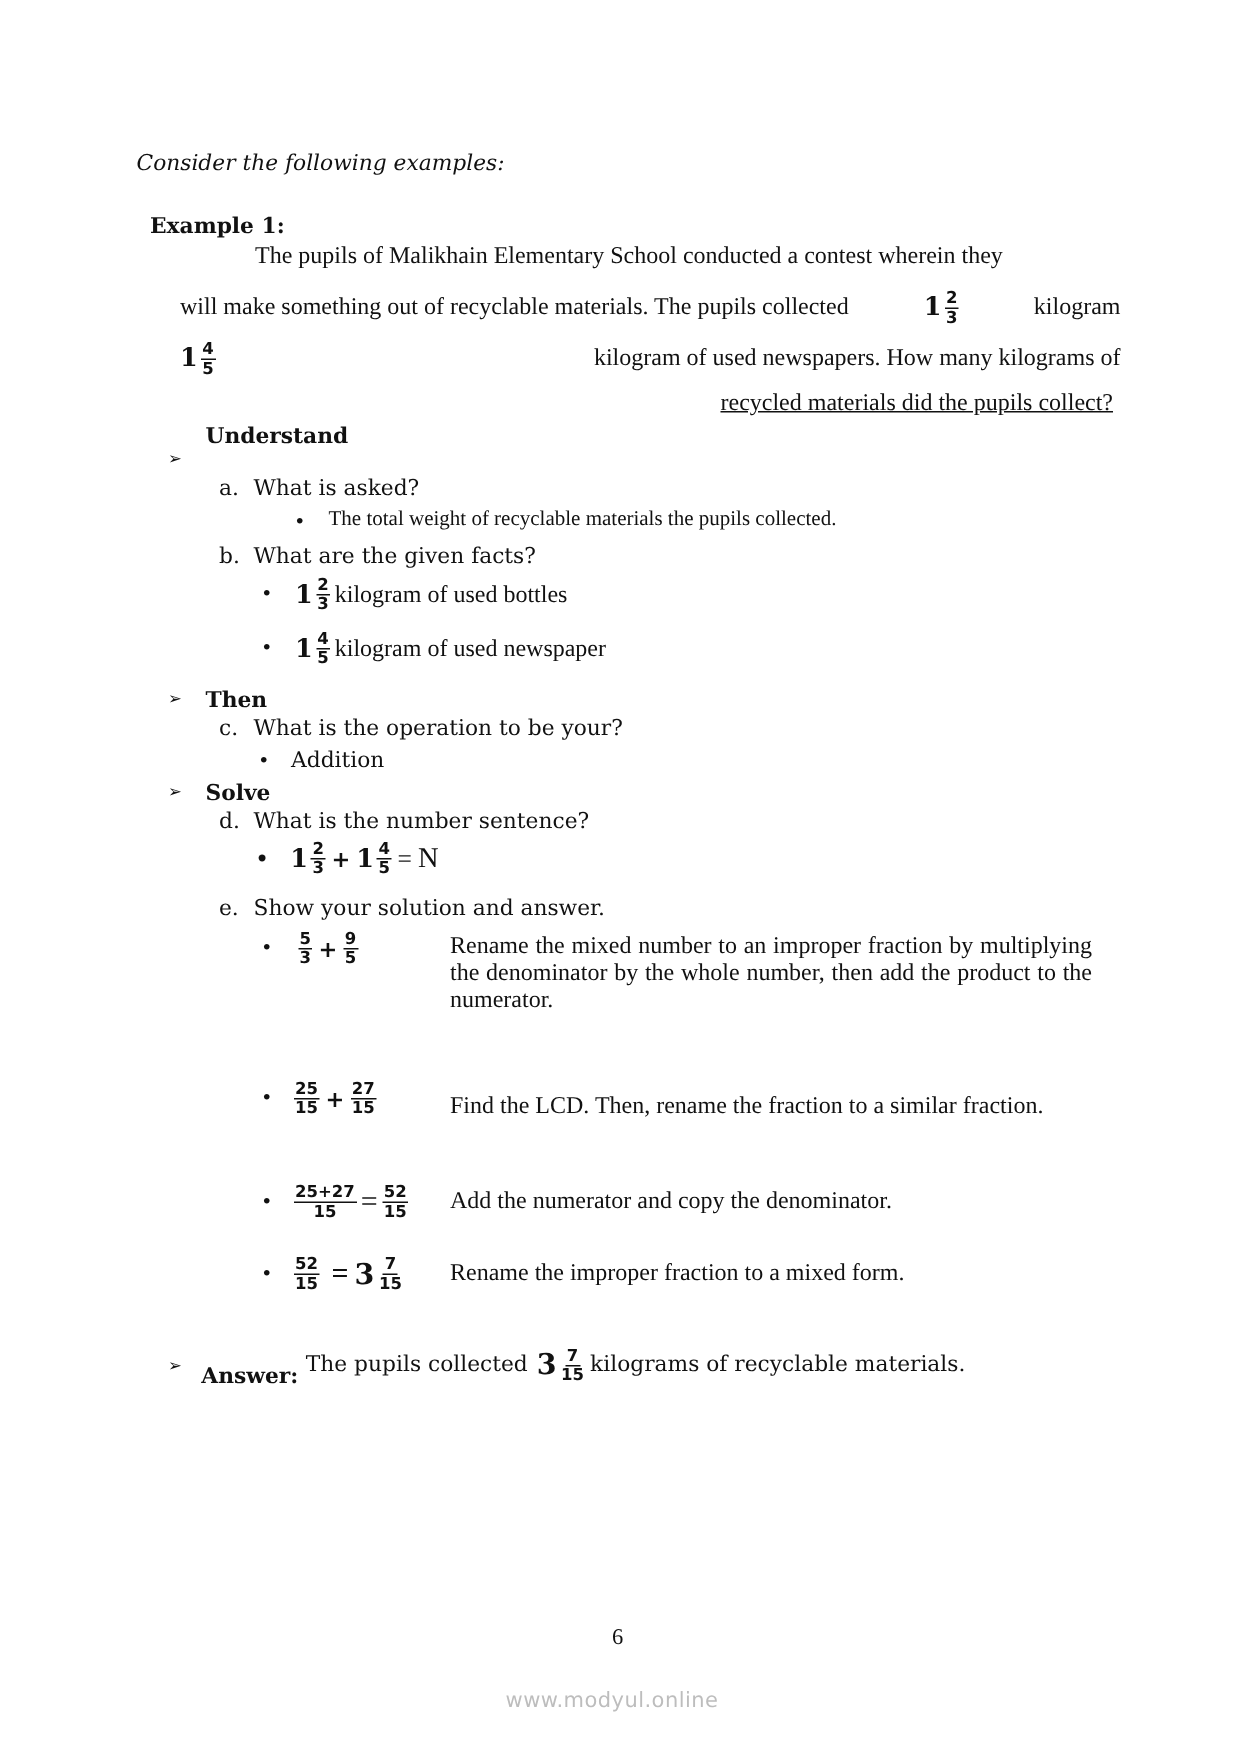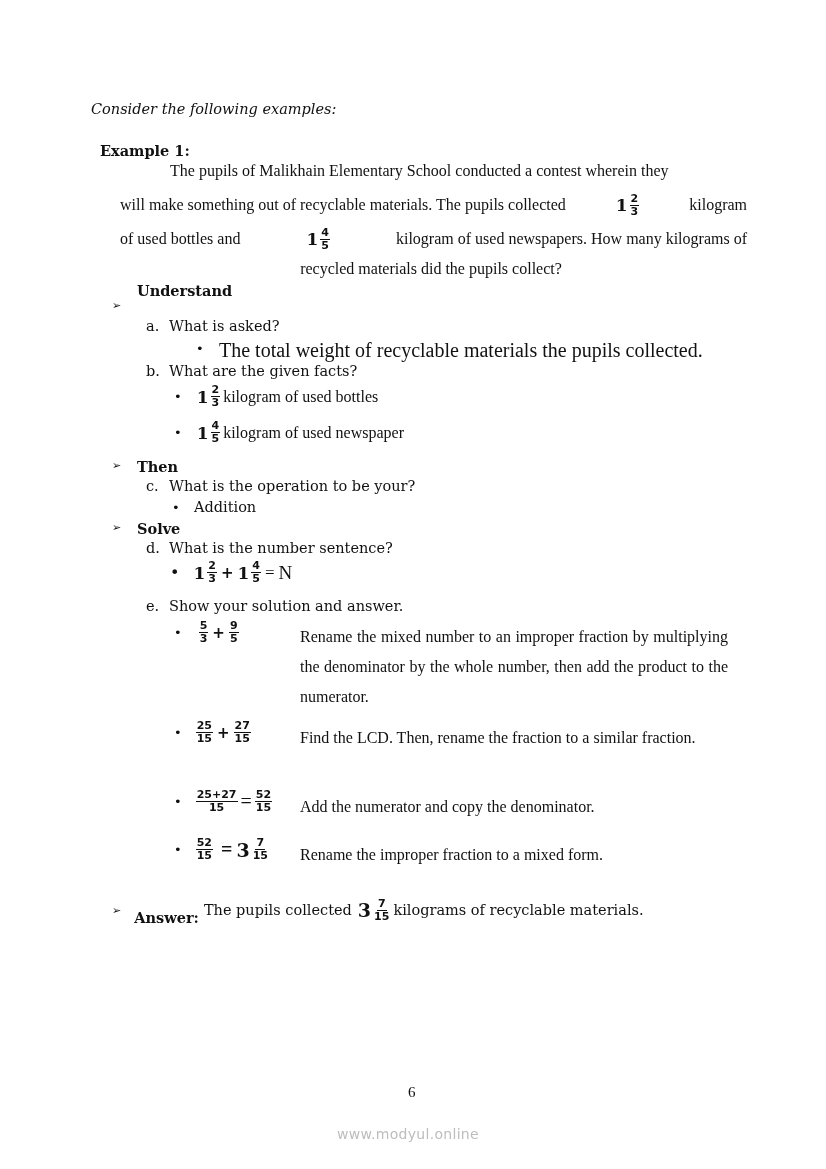--- a/index.html
+++ b/index.html
@@ -6,33 +6,33 @@
   body { width:826px; height:1169px; position:relative; overflow:hidden;
          font-family:"DejaVu Serif","Liberation Serif",serif; color:#111; }
   .abs { position:absolute; white-space:nowrap; }
   .serif { font-family:"Liberation Serif","DejaVu Serif",serif; }
   .bk { font-family:"DejaVu Serif",serif; font-size:14.5px; }
   .intro { left:91px; top:101px; font-style:italic; font-size:14.5px; }
   .ex-title { left:100px; top:142px; font-weight:bold; font-size:14.5px; }
   .para { position:absolute; left:100px; width:627px; font-size:14.5px; line-height:34px;margin-left:20px; }
   .pline { display:flex; justify-content:space-between; align-items:center; height:34px; }
   .pline.first { padding-left:50px; }
-  .pline.last { justify-content:center; }
+  .pline.last { justify-content:flex-end;text-decoration:underline; }
   .pline.last span { margin-right:5px; }
   .frac-inline { display:inline-flex; align-items:center; font-family:"DejaVu Sans",sans-serif; font-weight:bold; vertical-align:middle; }
   .frac-inline .whole { font-size:17px; margin-right:2px; font-family:"DejaVu Serif",serif; }
   .frac { display:inline-flex; flex-direction:column; align-items:center; font-family:"DejaVu Sans",sans-serif; font-weight:bold; font-size:11px; line-height:12px; vertical-align:middle; }
   .frac .num { border-bottom:1px solid #111; padding:0 1px; }
   .frac .den { padding:0 1px; }
   .arrow { font-family:"DejaVu Sans",sans-serif; font-size:11px; }
   .heading { font-weight:bold; font-size:14.5px; }
   .item { font-size:14.5px; }
   .bullet { font-family:"DejaVu Sans",sans-serif; font-size:13px; }
   .op { font-family:"DejaVu Sans",sans-serif; font-weight:bold; font-size:15px; margin:0 4px; }
-  .desc { position:absolute; left:300px; width:428px; font-size:14.5px; line-height:30px; white-space:normal; text-align:justify; }
+  .desc { position:absolute; left:300px; width:428px; font-size:14.5px; line-height:18px; white-space:normal; text-align:justify; }
   .pagenum { left:408px; top:1084px; font-size:15px; }
   .watermark { left:337px; top:1126px; font-family:"DejaVu Sans",sans-serif; font-size:14px; color:#bdbdbd; letter-spacing:0.3px; }
 </style>
 </head>
 <body>
 
 <div class="abs intro">Consider the following examples:</div>
 <div class="abs ex-title">Example 1:</div>
 
 <div class="para" style="top:154px;">
@@ -44,41 +44,40 @@
     <span class="frac-inline">
       <span class="whole">1</span>
       <span class="frac">
           <span class="num">2</span>
           <span class="den">3</span>
         </span>
     </span>
     <span class="serif" style="font-size:16px;">kilogram</span>
   </div>
   <div class="pline">
-    <span class="serif" style="font-size:16px;">of used bottles and</span>
     <span class="frac-inline">
       <span class="whole">1</span>
       <span class="frac">
           <span class="num">4</span>
           <span class="den">5</span>
         </span>
     </span>
     <span class="serif" style="font-size:16px;">kilogram of used newspapers. How many kilograms of</span>
   </div>
   <div class="pline last" style="height:26px;line-height:26px;">
     <span class="serif" style="font-size:16px;">recycled materials did the pupils collect?</span>
   </div>
 </div>
 
 <span class="abs arrow" style="left:112px;top:299px;">➢</span>
 <span class="abs heading" style="left:137px;top:282px;text-align:right;">Understand</span>
 <span class="abs item" style="left:146px;top:318px;">a.</span>
 <span class="abs item" style="left:169px;top:318px;">What is asked?</span>
 <span class="abs bullet" style="left:196px;top:341px;">•</span>
-<span class="abs serif" style="left:219px;top:339px;font-size:20px;">The total weight of recyclable materials the pupils collected.</span>
+<span class="abs serif" style="left:219px;top:339px;font-size:14px;">The total weight of recyclable materials the pupils collected.</span>
 <span class="abs item" style="left:146px;top:363px;">b.</span>
 <span class="abs item" style="left:169px;top:363px;">What are the given facts?</span>
 
 <div class="abs" style="left:174px;top:384px;display:flex;align-items:center;">
   <span class="bullet" style="margin-right:15px;">•</span>
   <span class="frac-inline">
     <span class="whole">1</span>
     <span class="frac">
         <span class="num">2</span>
         <span class="den">3</span>

